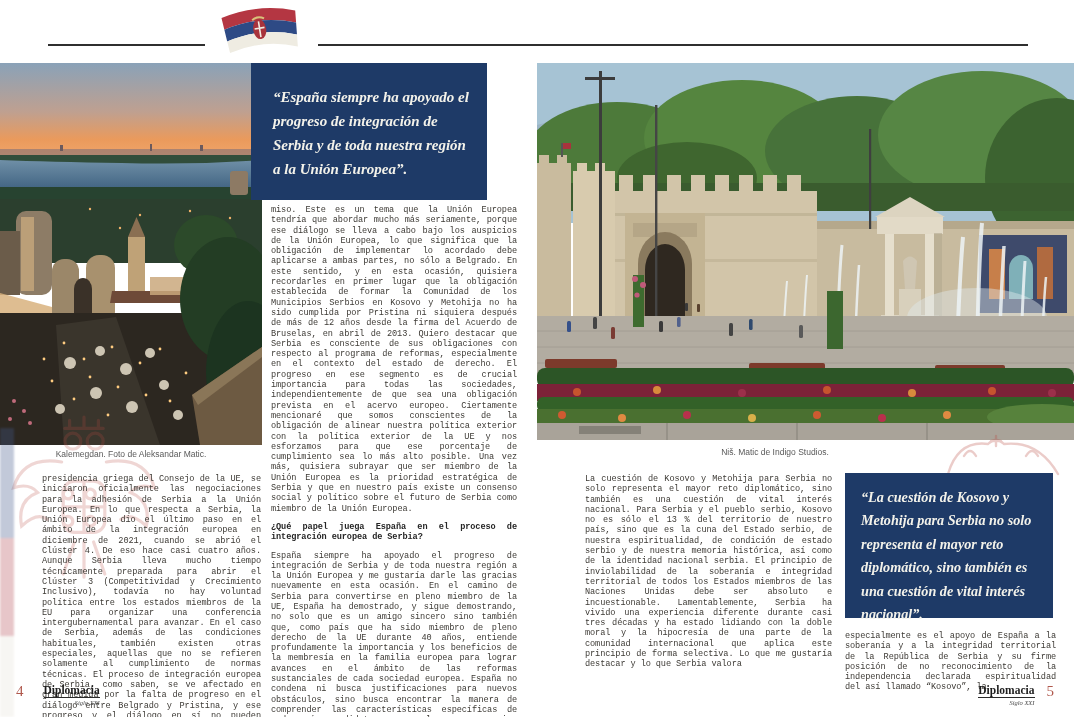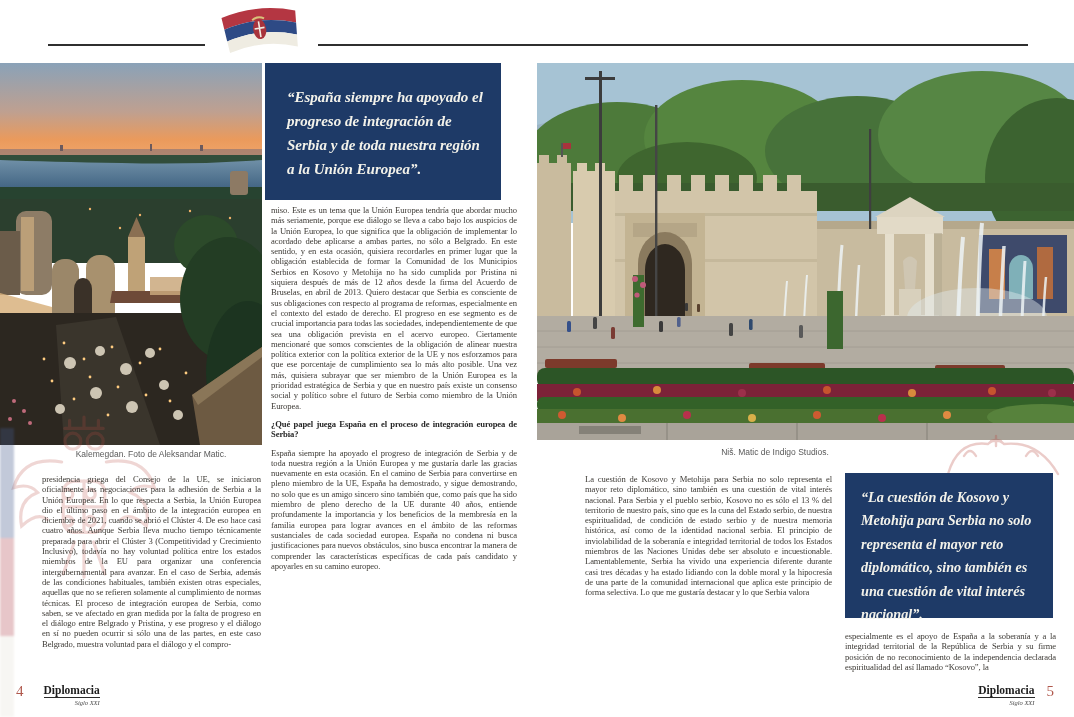--- a/index.html
+++ b/index.html
@@ -10,33 +10,33 @@
   .rule-left{left:48px;width:157px;}
   .rule-right{left:318px;width:710px;}
   .flag{position:absolute;left:214px;top:1px;width:94px;height:64px;}
   
   .photo{position:absolute;overflow:hidden;}
   .photo svg{display:block;width:100%;height:100%;}
   .photo-left{left:0;top:63px;width:262px;height:382px;}
   .photo-right{left:537px;top:63px;width:537px;height:377px;}
   .caption{position:absolute;font-family:"Liberation Sans", sans-serif;font-size:8.5px;
            color:#5a5a5a;text-align:center;}
-  .caption-left{left:0;top:449px;width:262px;padding-left:20px;}
+  .caption-left{left:0;top:449px;width:262px;}
   .caption-right{left:560px;top:447px;width:430px;}
   
   .quote-box{position:absolute;background:#1e3a67;color:#f3f2ea;font-style:italic;font-weight:bold;}
   .quote-box p{margin:0;}
-  .quote-left{left:265px;top:63px;width:236px;height:137px;padding:22px 18px 0 22px;box-sizing:border-box;
+  .quote-left{left:251px;top:63px;width:236px;height:137px;padding:22px 18px 0 22px;box-sizing:border-box;
               font-size:15px;line-height:24px;}
   .quote-right{left:845px;top:473px;width:208px;height:145px;padding:13px 14px 4px 16px;box-sizing:border-box;
                font-size:14.2px;line-height:23.4px;}
   
   .col{position:absolute;font-size:8.6px;line-height:10.3px;letter-spacing:-0.1px;
        text-align:justify;color:#3d3a35;}
-  .col p{margin:0 0 8px 0;}
+  .col p{margin:0 0 8px 0;font-family:Liberation Mono, monospace;}
   .question{font-weight:bold;color:#262626;}
   .col1-left{left:42px;top:474px;width:219px;}
   .col2-left{left:271px;top:205px;width:246px;}
   .col1-right{left:585px;top:474px;width:247px;}
   .under-quote{left:845px;top:631px;width:211px;}
   
   .watermark{position:absolute;opacity:0.22;pointer-events:none;}
   .wm-left{left:4px;top:414px;width:160px;height:210px;}
   .wm-right{left:928px;top:434px;width:150px;height:42px;opacity:0.28;overflow:hidden;}
   .edge-flag{position:absolute;left:0;top:428px;width:14px;height:289px;opacity:.32;filter:blur(1.2px);

